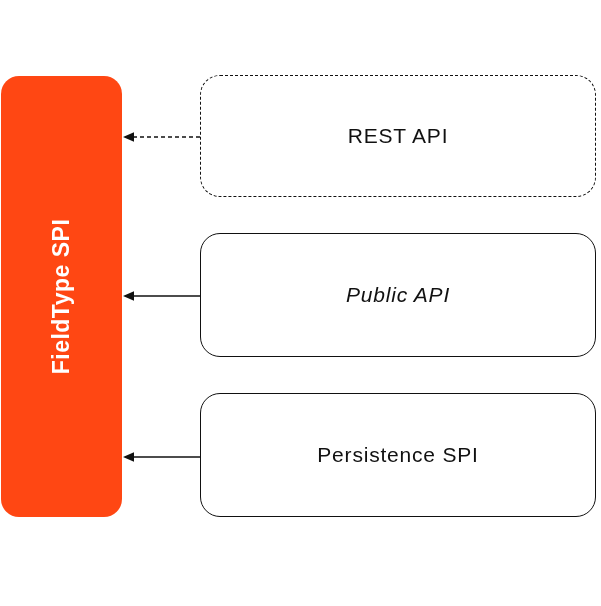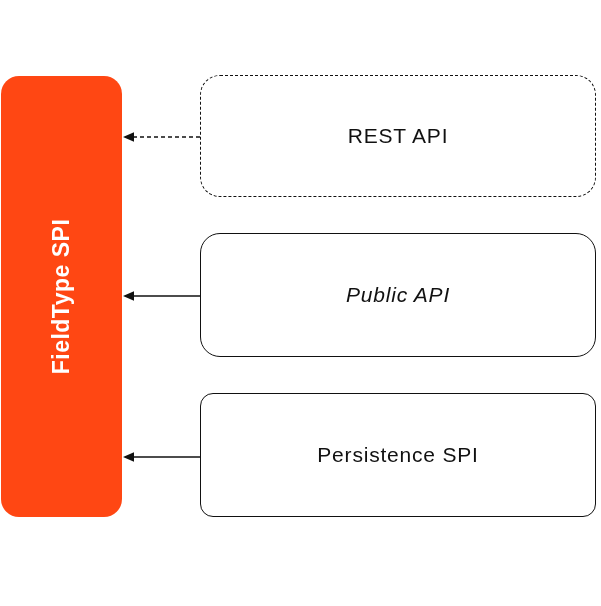--- a/index.html
+++ b/index.html
@@ -48,21 +48,21 @@
     background: #ffffff;
     border-radius: 20px;
     color: #111111;
     font-size: 21px;
     letter-spacing: 0.8px;
   }
   .api-box.dashed { border: 1.5px dashed #111111; }
   .api-box.solid  { border: 1.5px solid  #111111; }
   .box-rest        { top: 75px;  height: 122px; }
   .box-public      { top: 233px; height: 124px; font-style: italic; }
-  .box-persistence { top: 393px; height: 124px; border-radius: 13px; }
+  .box-persistence { top: 393px; height: 124px; }
   
   .arrows {
     position: absolute;
     left: 0;
     top: 0;
     width: 601px;
     height: 606px;
     pointer-events: none;
   }
   .arrow-line {

